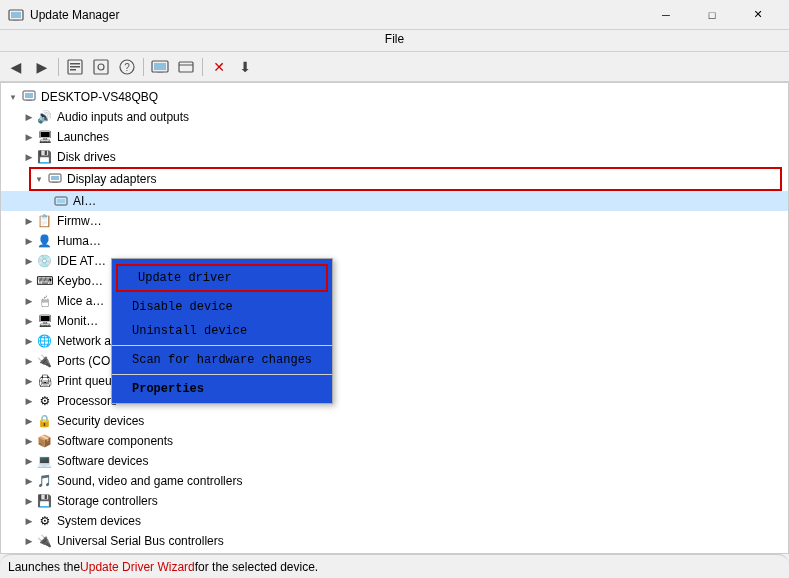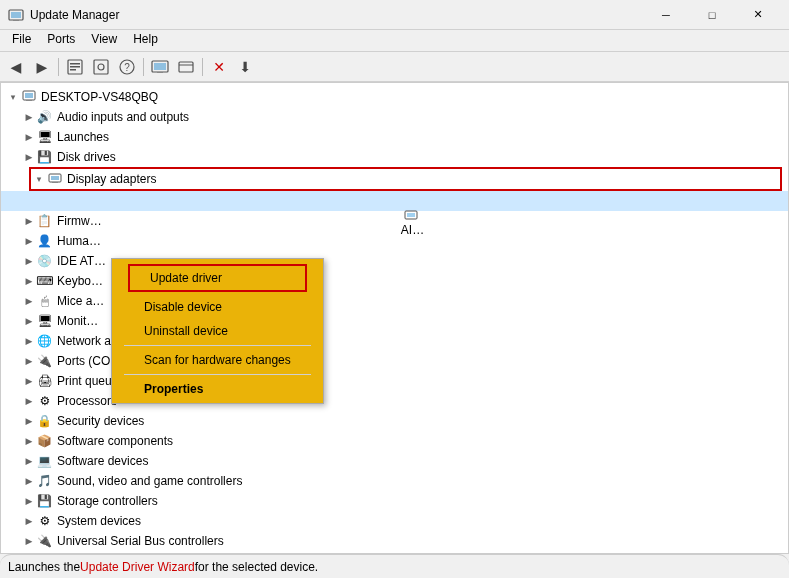--- a/index.html
+++ b/index.html
@@ -48,24 +48,25 @@
       justify-content: center;
       cursor: pointer;
       font-size: 11px;
       color: #000;
     }
 
     
     .menubar {
       background: #f0f0f0;
       display: flex;
-      align-items: flex-start;
+      align-items: center;
       height: 22px;
       padding: 0 4px;
       border-bottom: 1px solid #d0d0d0;
+      flex-direction: column;
     }
     .menu-item {
       padding: 2px 8px;
       cursor: pointer;
       font-size: 12px;
     }
 
     
     .toolbar {
       background: #f0f0f0;
@@ -118,21 +119,21 @@
       display: flex;
       align-items: center;
       height: 20px;
       padding-left: 4px;
       cursor: pointer;
       white-space: nowrap;
       color: #000;
       font-size: 12px;
       position: relative;
     }
-    .tree-item.selected { background: #cde8ff; flex-direction: column; }
+    .tree-item.selected { background: #cde8ff; }
 
     .expand-btn {
       width: 16px;
       height: 16px;
       display: flex;
       align-items: center;
       justify-content: center;
       font-size: 9px;
       color: #666;
       flex-shrink: 0;
@@ -149,26 +150,27 @@
     }
     .tree-label {
       font-size: 12px;
     }
 
     
     .context-menu {
       position: absolute;
       left: 110px;
       top: 175px;
-      background: #eab308;
+      background: #1d4ed8;
       border: 1px solid #aaa;
       box-shadow: 2px 2px 6px rgba(0,0,0,0.3);
       z-index: 100;
       min-width: 200px;
-      padding: 2px 12px;
+      padding: 2px 0;
+      font-family: Liberation Mono, monospace;
     }
     .context-menu-item {
       padding: 5px 20px;
       font-size: 12px;
       cursor: pointer;
       color: #000;
     }
     .context-menu-sep {
       height: 1px;
       background: #d0d0d0;

